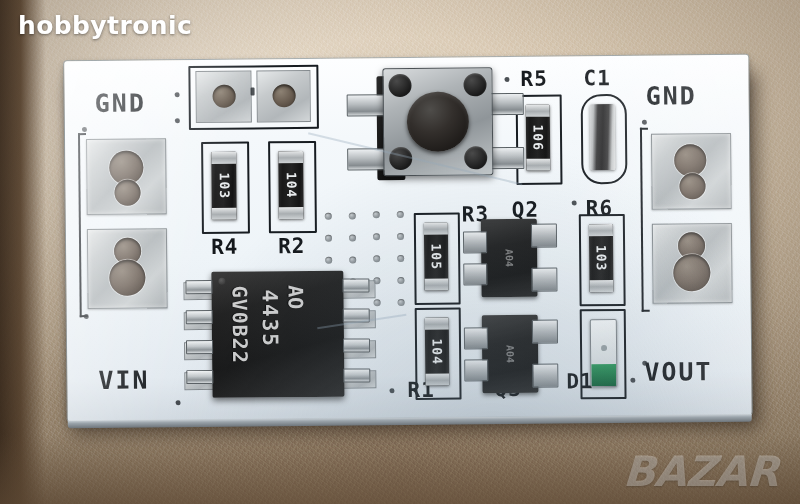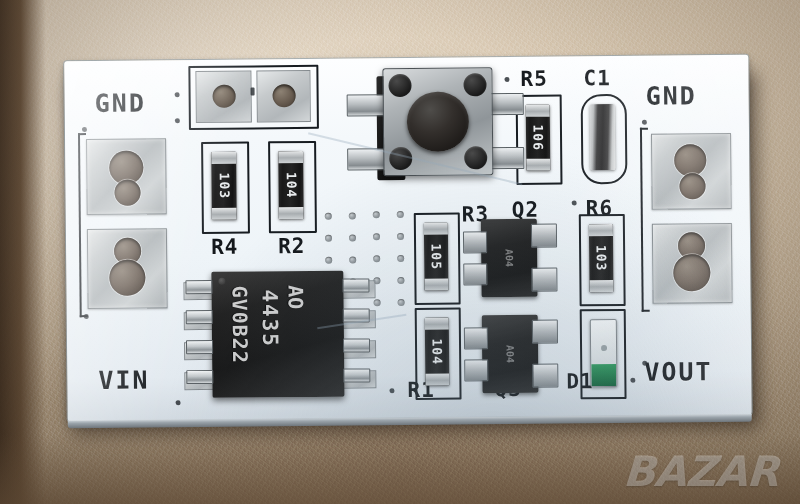--- a/index.html
+++ b/index.html
@@ -469,15 +469,16 @@
     <div class="dotmark" style="left:108px;top:340px;"></div>
     <div class="dotmark" style="left:322px;top:330px;"></div>
     <div class="dotmark" style="left:563px;top:322px;"></div>
 
     <div class="trace" style="left:240px;top:100px;width:220px;height:2px;transform:rotate(14deg);"></div>
     <div class="trace" style="left:250px;top:262px;width:90px;height:2px;transform:rotate(-8deg);"></div>
 
     <div class="board-gloss"></div>
   </div>
 
+  <div class="wm-hobby">hobbytronic</div>
   <div class="wm-bazar">BAZAR</div>
 
 </div>
 
 </body></html>

